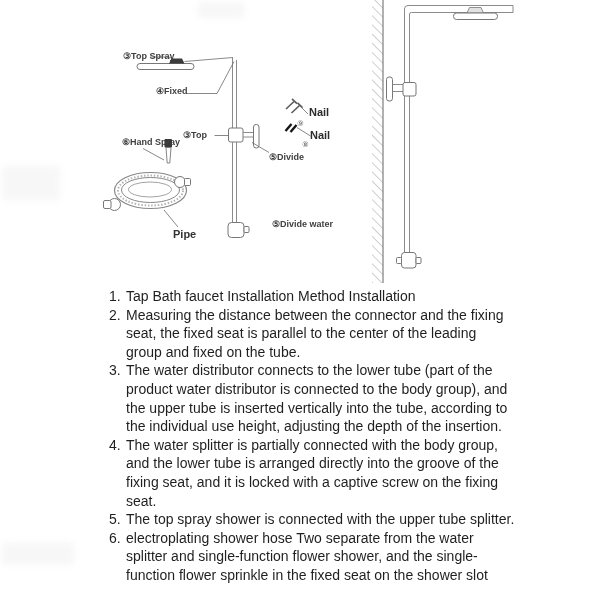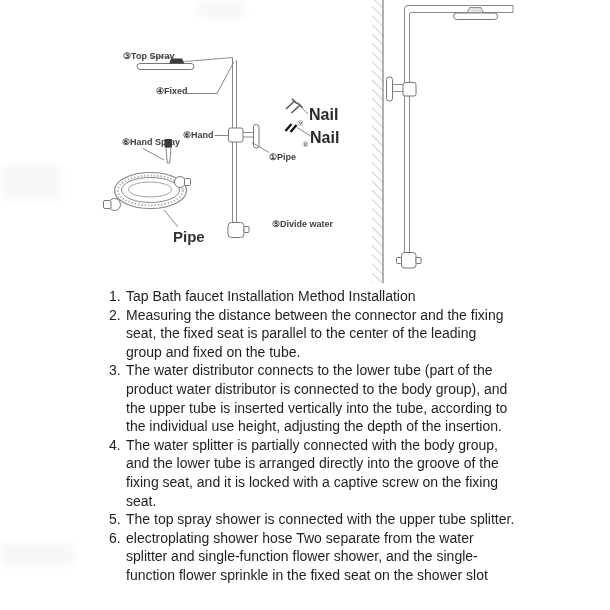--- a/index.html
+++ b/index.html
@@ -1,21 +1,21 @@
 <!DOCTYPE html>
 <html><head>
 <meta charset="utf-8">
 <style>
   html,body{margin:0;padding:0;background:#fff;}
   .page{position:relative;width:522px;height:610px;background:#ffffff;overflow:hidden;
         font-family:"Liberation Sans",sans-serif;}
   svg{position:absolute;}
   .dlabel{position:absolute;font-size:9px;font-weight:700;color:#3f3f3f;white-space:nowrap;}
-  .hose-label{font-size:15px;font-weight:600;color:#333;}
-  .nail-label{position:absolute;font-size:16px;font-weight:600;color:#2b2b2b;white-space:nowrap;}
+  .hose-label{font-size:11px;font-weight:600;color:#333;}
+  .nail-label{position:absolute;font-size:11px;font-weight:600;color:#2b2b2b;white-space:nowrap;}
   .nail-num{position:absolute;font-size:7.5px;font-weight:400;color:#555;}
   .instructions{position:absolute;left:109px;top:287px;width:406px;
                 font-size:14px;line-height:18.6px;color:#1f1f1f;}
   .li{display:flex;}
   .li .num{flex:0 0 17px;width:17px;}
   .li .txt{flex:1;}
   .wm{position:absolute;background:rgba(110,110,110,0.055);filter:blur(3px);border-radius:4px;}
 </style>
 </head>
 <body>
@@ -122,23 +122,23 @@
       <g>
         <rect x="36.5" y="252.5" width="14.5" height="15.5" rx="3" fill="#fff" stroke="#777"></rect>
         <rect x="31.5" y="257.5" width="5" height="6" rx="1" fill="#fff" stroke="#777"></rect>
         <rect x="51" y="257.5" width="5" height="6" rx="1" fill="#fff" stroke="#777"></rect>
       </g>
     </g>
   </svg>
 
   <span class="dlabel" style="left:123px;top:51px;">③Top Spray</span>
   <span class="dlabel" style="left:156px;top:86px;">④Fixed</span>
-  <span class="dlabel" style="left:183px;top:130px;">⑥Hand</span>
+  <span class="dlabel" style="left:183px;top:130px;">③Top</span>
   <span class="dlabel" style="left:122px;top:137px;text-align:right;">⑥Hand Spray</span>
-  <span class="dlabel" style="left:269px;top:152px;">①Pipe</span>
+  <span class="dlabel" style="left:269px;top:152px;">⑤Divide</span>
   <span class="dlabel" style="left:272px;top:219px;">⑤Divide water</span>
   <span class="dlabel hose-label" style="left:173px;top:228px;">Pipe</span>
   <span class="nail-label" style="left:309px;top:106px;">Nail</span>
   <span class="nail-num" style="left:297px;top:119px;">⑨</span>
   <span class="nail-label" style="left:310px;top:129px;">Nail</span>
   <span class="nail-num" style="left:302px;top:140px;">⑧</span>
 
   <div class="instructions">
     <div class="li">
       <span class="num">1.</span>

